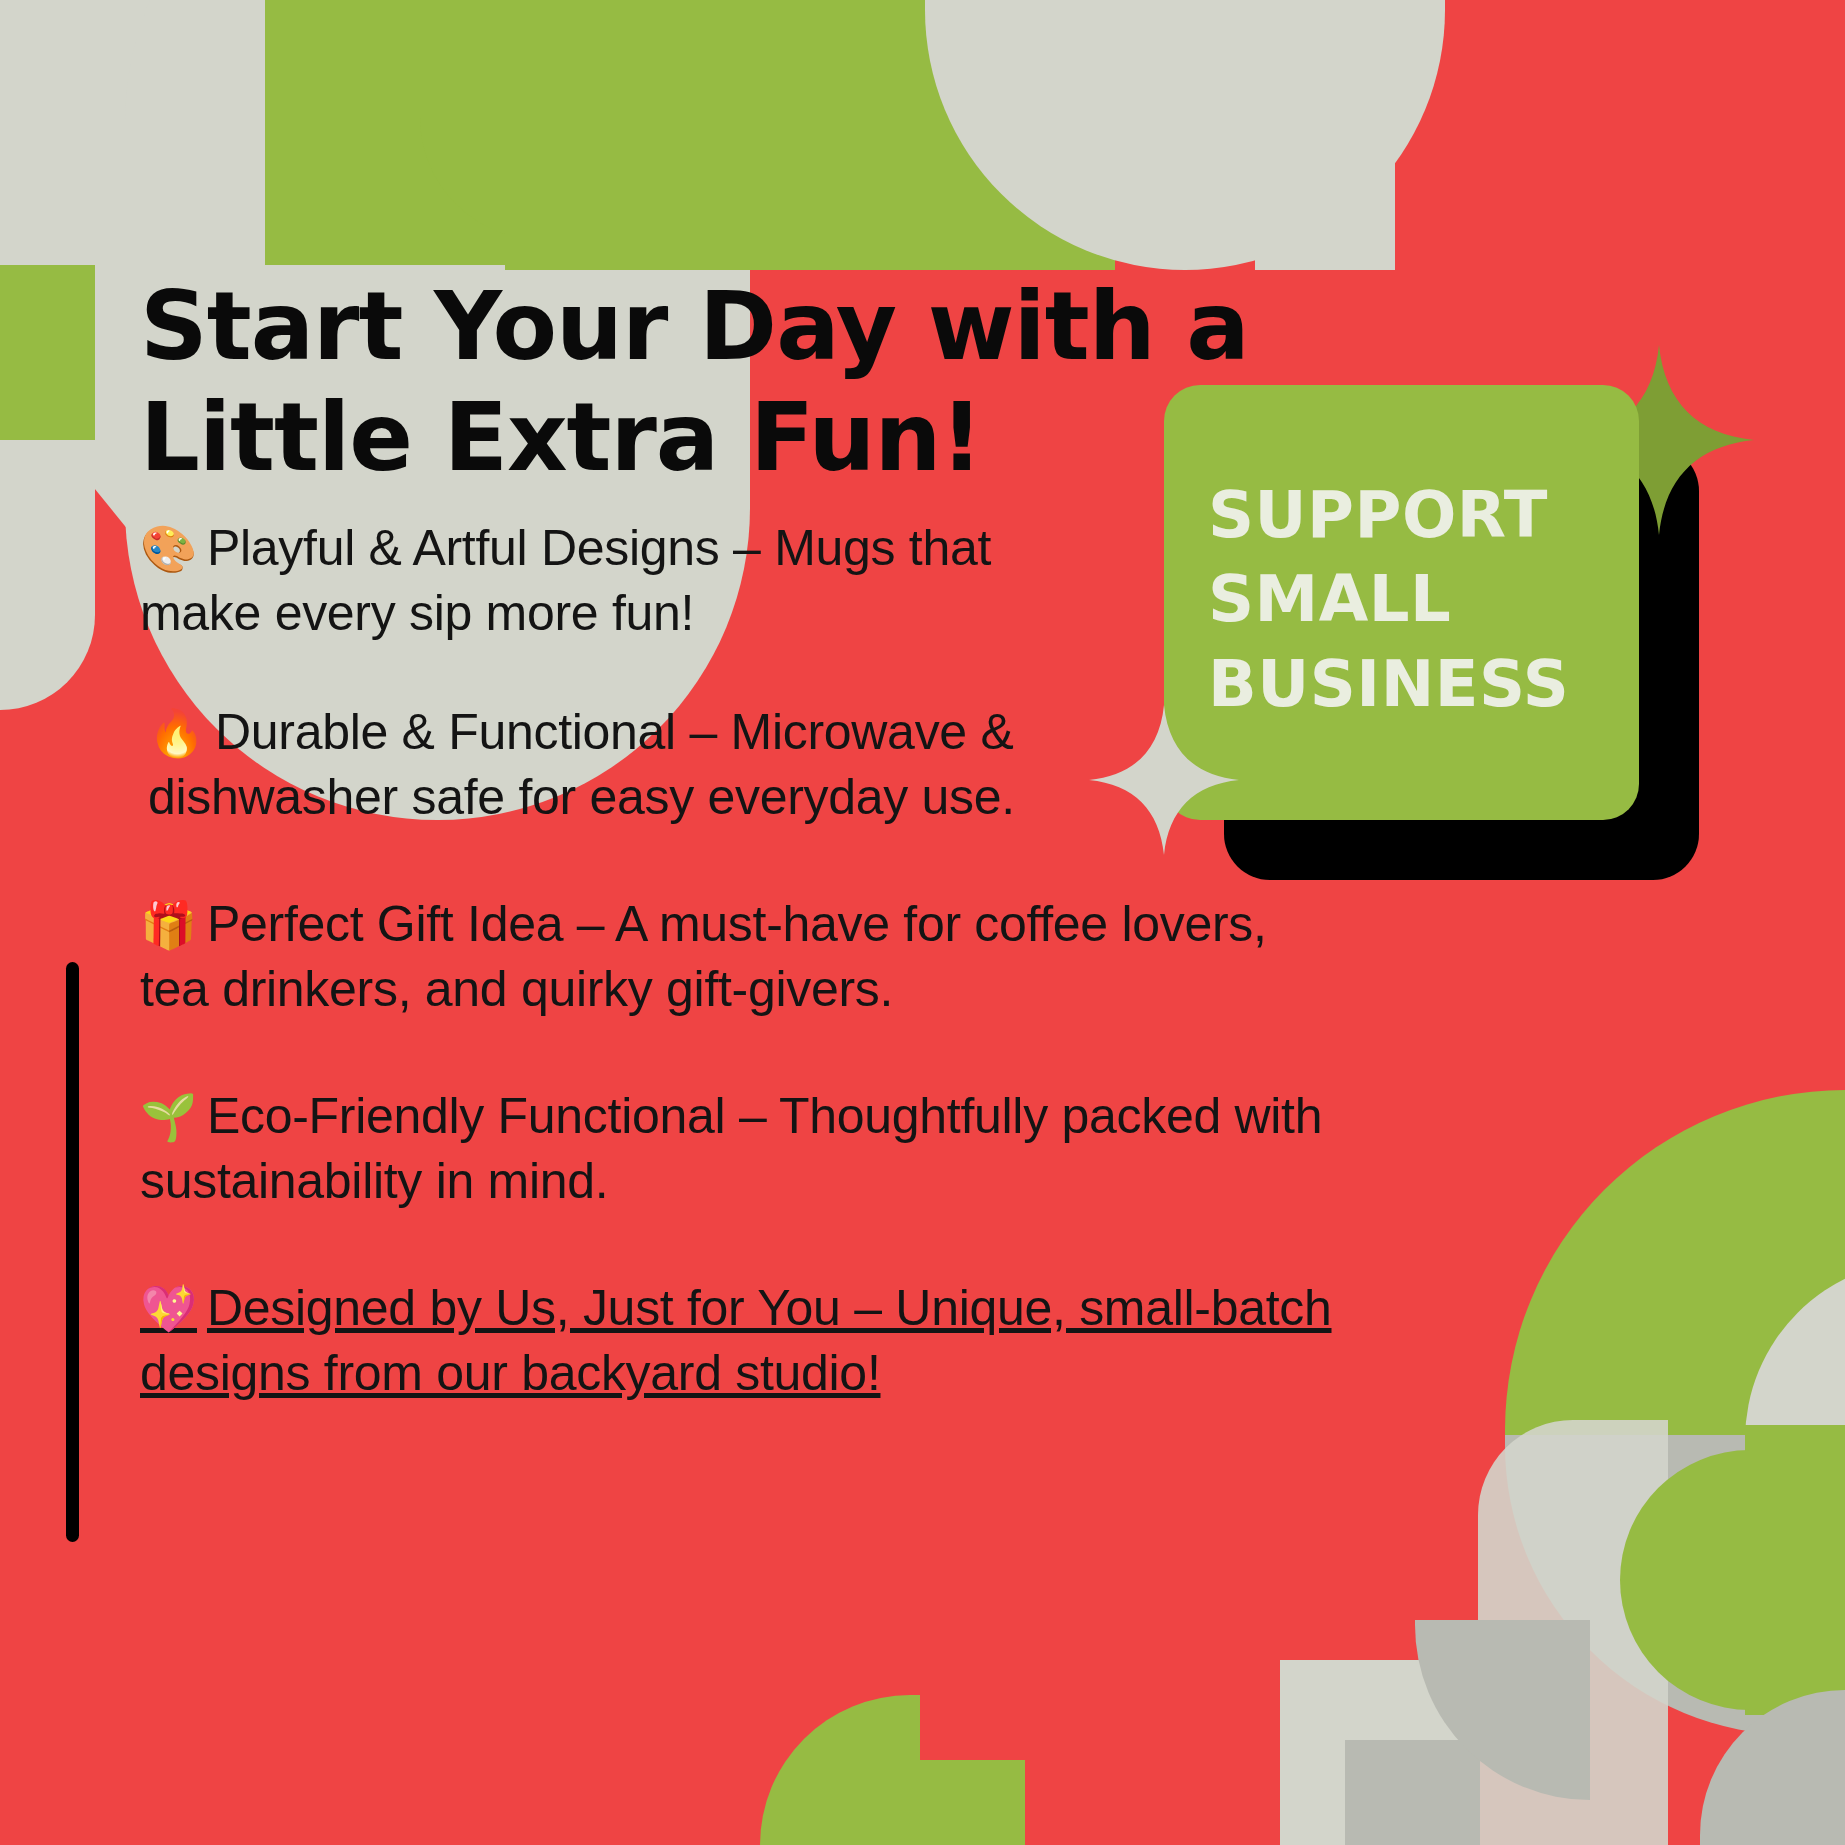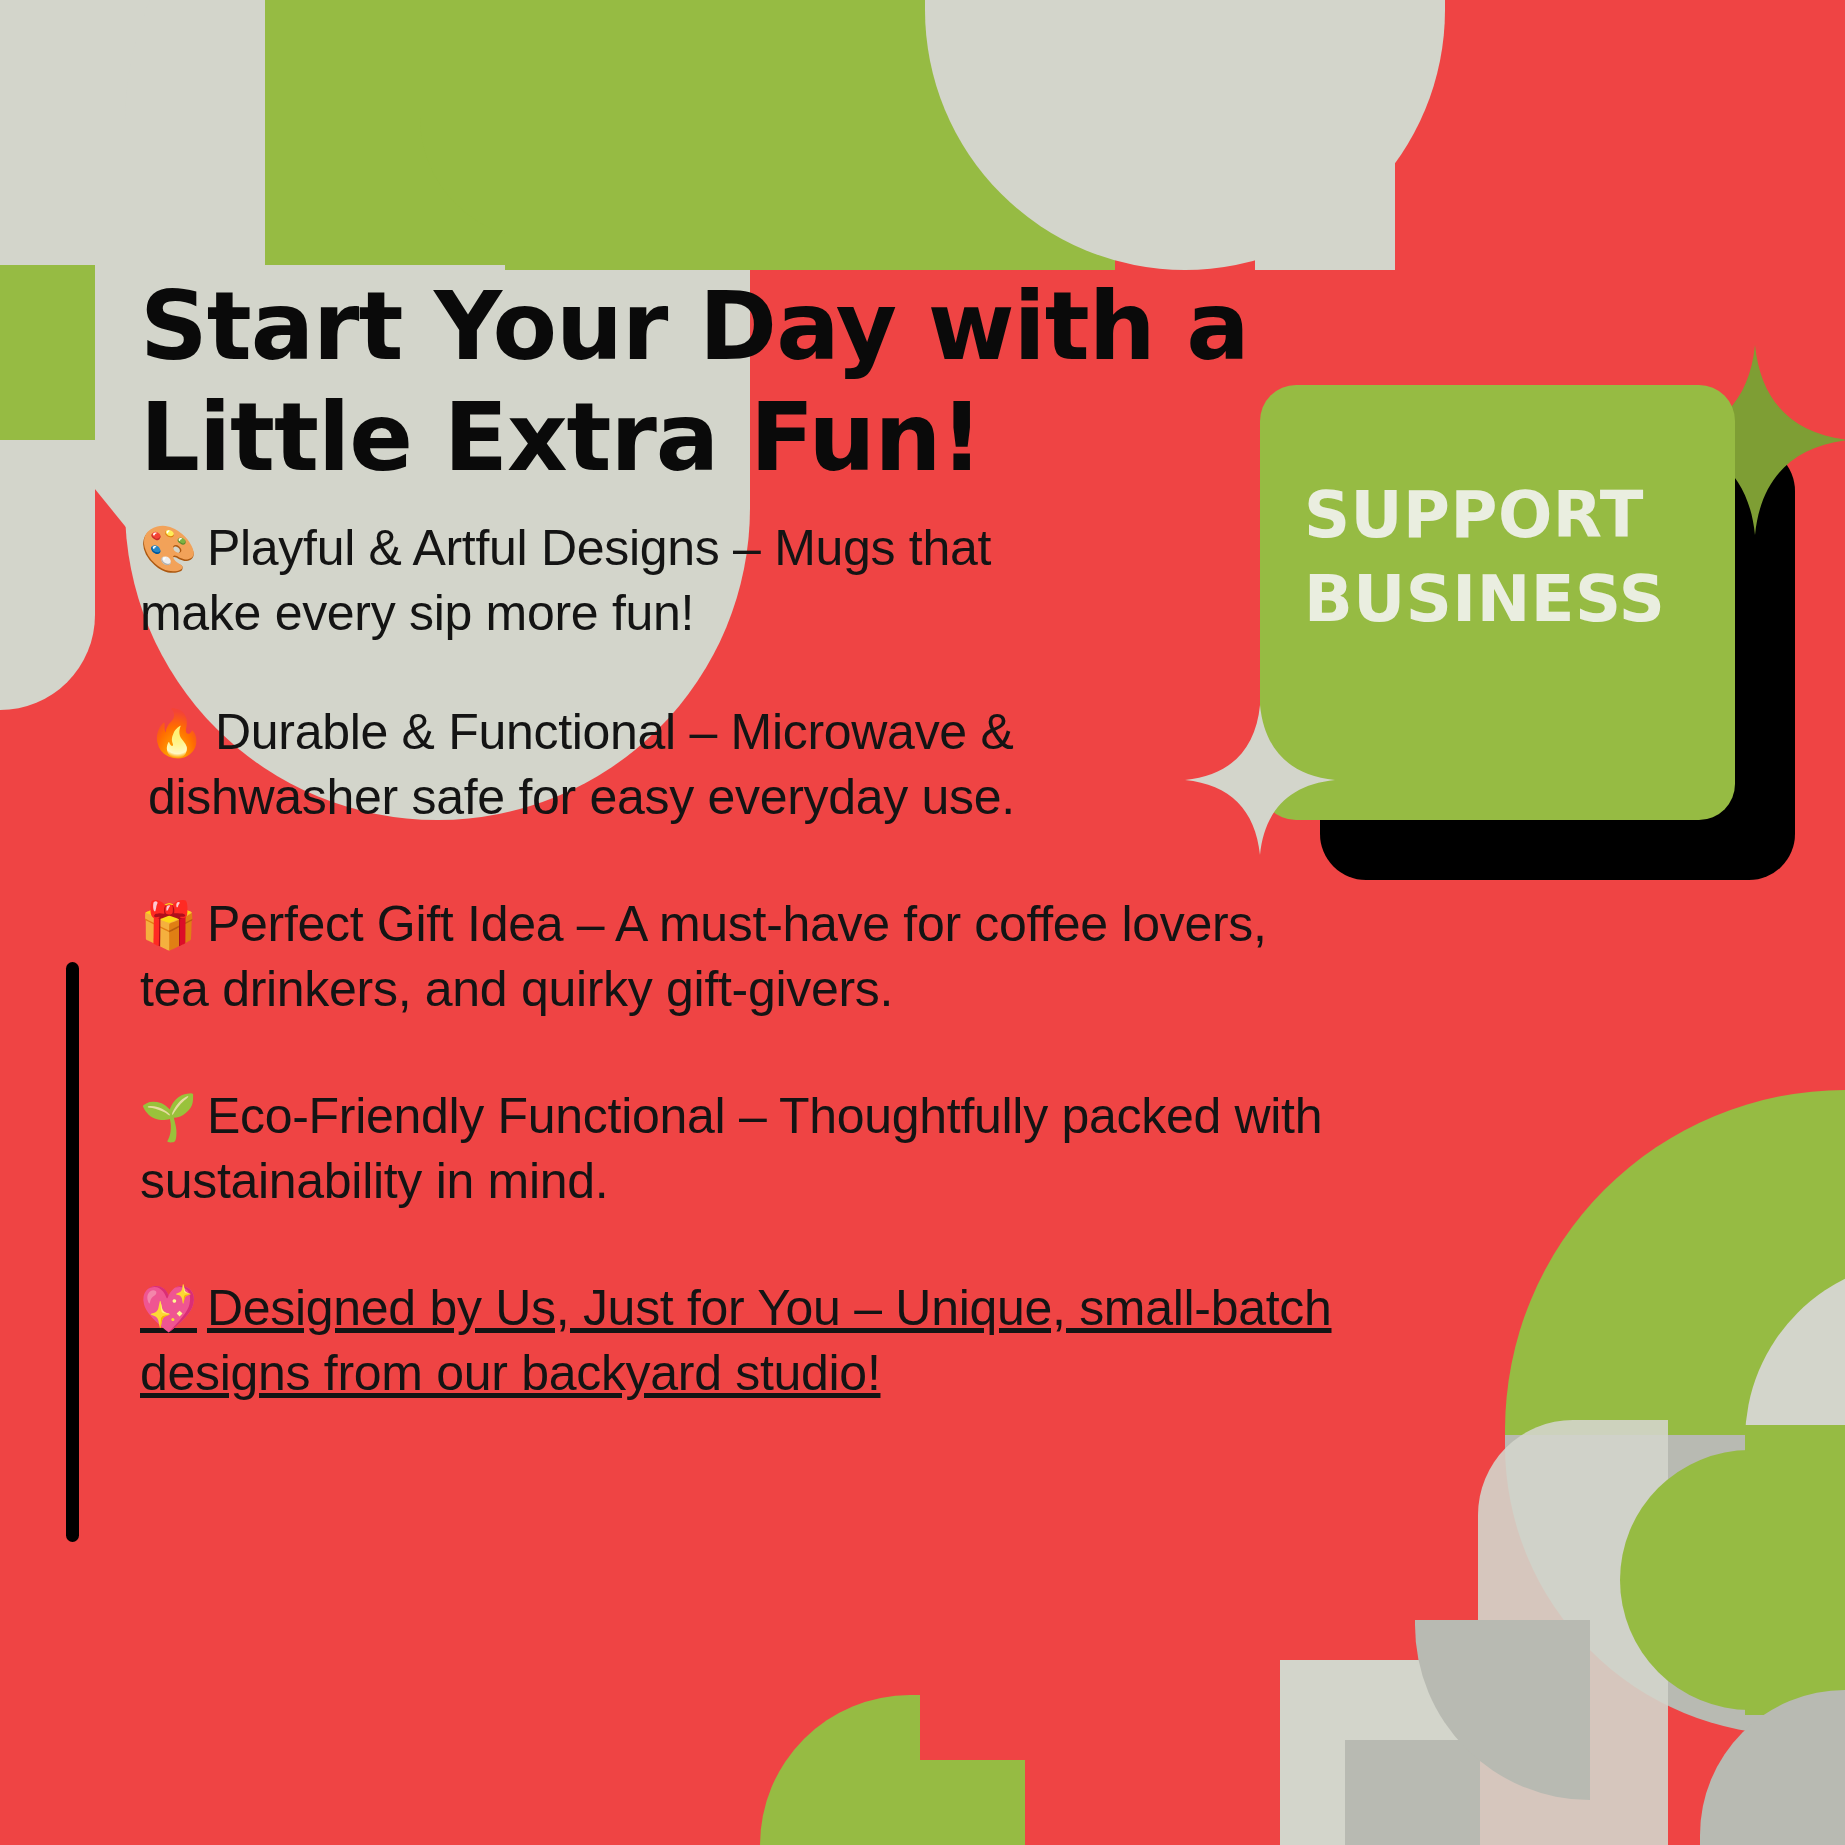--- a/index.html
+++ b/index.html
@@ -124,21 +124,21 @@
   }
   .bullet-1 { width: 900px; }
   .bullet-2 { width: 880px; margin-bottom: 62px; margin-left: 8px; }
   .bullet-3 { width: 1180px; margin-bottom: 62px; }
   .bullet-4 { width: 1260px; margin-bottom: 62px; }
   .bullet-5 { width: 1250px; margin-bottom: 8px; text-decoration: underline; }
 
   
   .badge-wrap {
     position: absolute;
-    left: 1260px;
+    left: 1164px;
     top: 385px;
     width: 560px;
     height: 500px;
   }
   .badge-shadow {
     position: absolute;
     left: 60px;
     top: 60px;
     width: 475px;
     height: 435px;
@@ -243,20 +243,21 @@
       <div class="badge-shadow"></div>
 
       <span class="sparkle sparkle-tr">
         <svg width="190" height="190" viewBox="0 0 100 100" aria-hidden="true">
           <path d="M50 0 C53 30 70 47 100 50 C70 53 53 70 50 100 C47 70 30 53 0 50 C30 47 47 30 50 0 Z" fill="#7e9e34"></path>
         </svg>
       </span>
 
       <div class="badge-card">
         <p class="badge-text">SUPPORT</p>
+        <p class="badge-text">SMALL</p>
         <p class="badge-text">BUSINESS</p>
       </div>
 
       <span class="sparkle sparkle-bl">
         <svg width="150" height="150" viewBox="0 0 100 100" aria-hidden="true">
           <path d="M50 0 C53 30 70 47 100 50 C70 53 53 70 50 100 C47 70 30 53 0 50 C30 47 47 30 50 0 Z" fill="#d3d5cb"></path>
         </svg>
       </span>
     </div>
 

